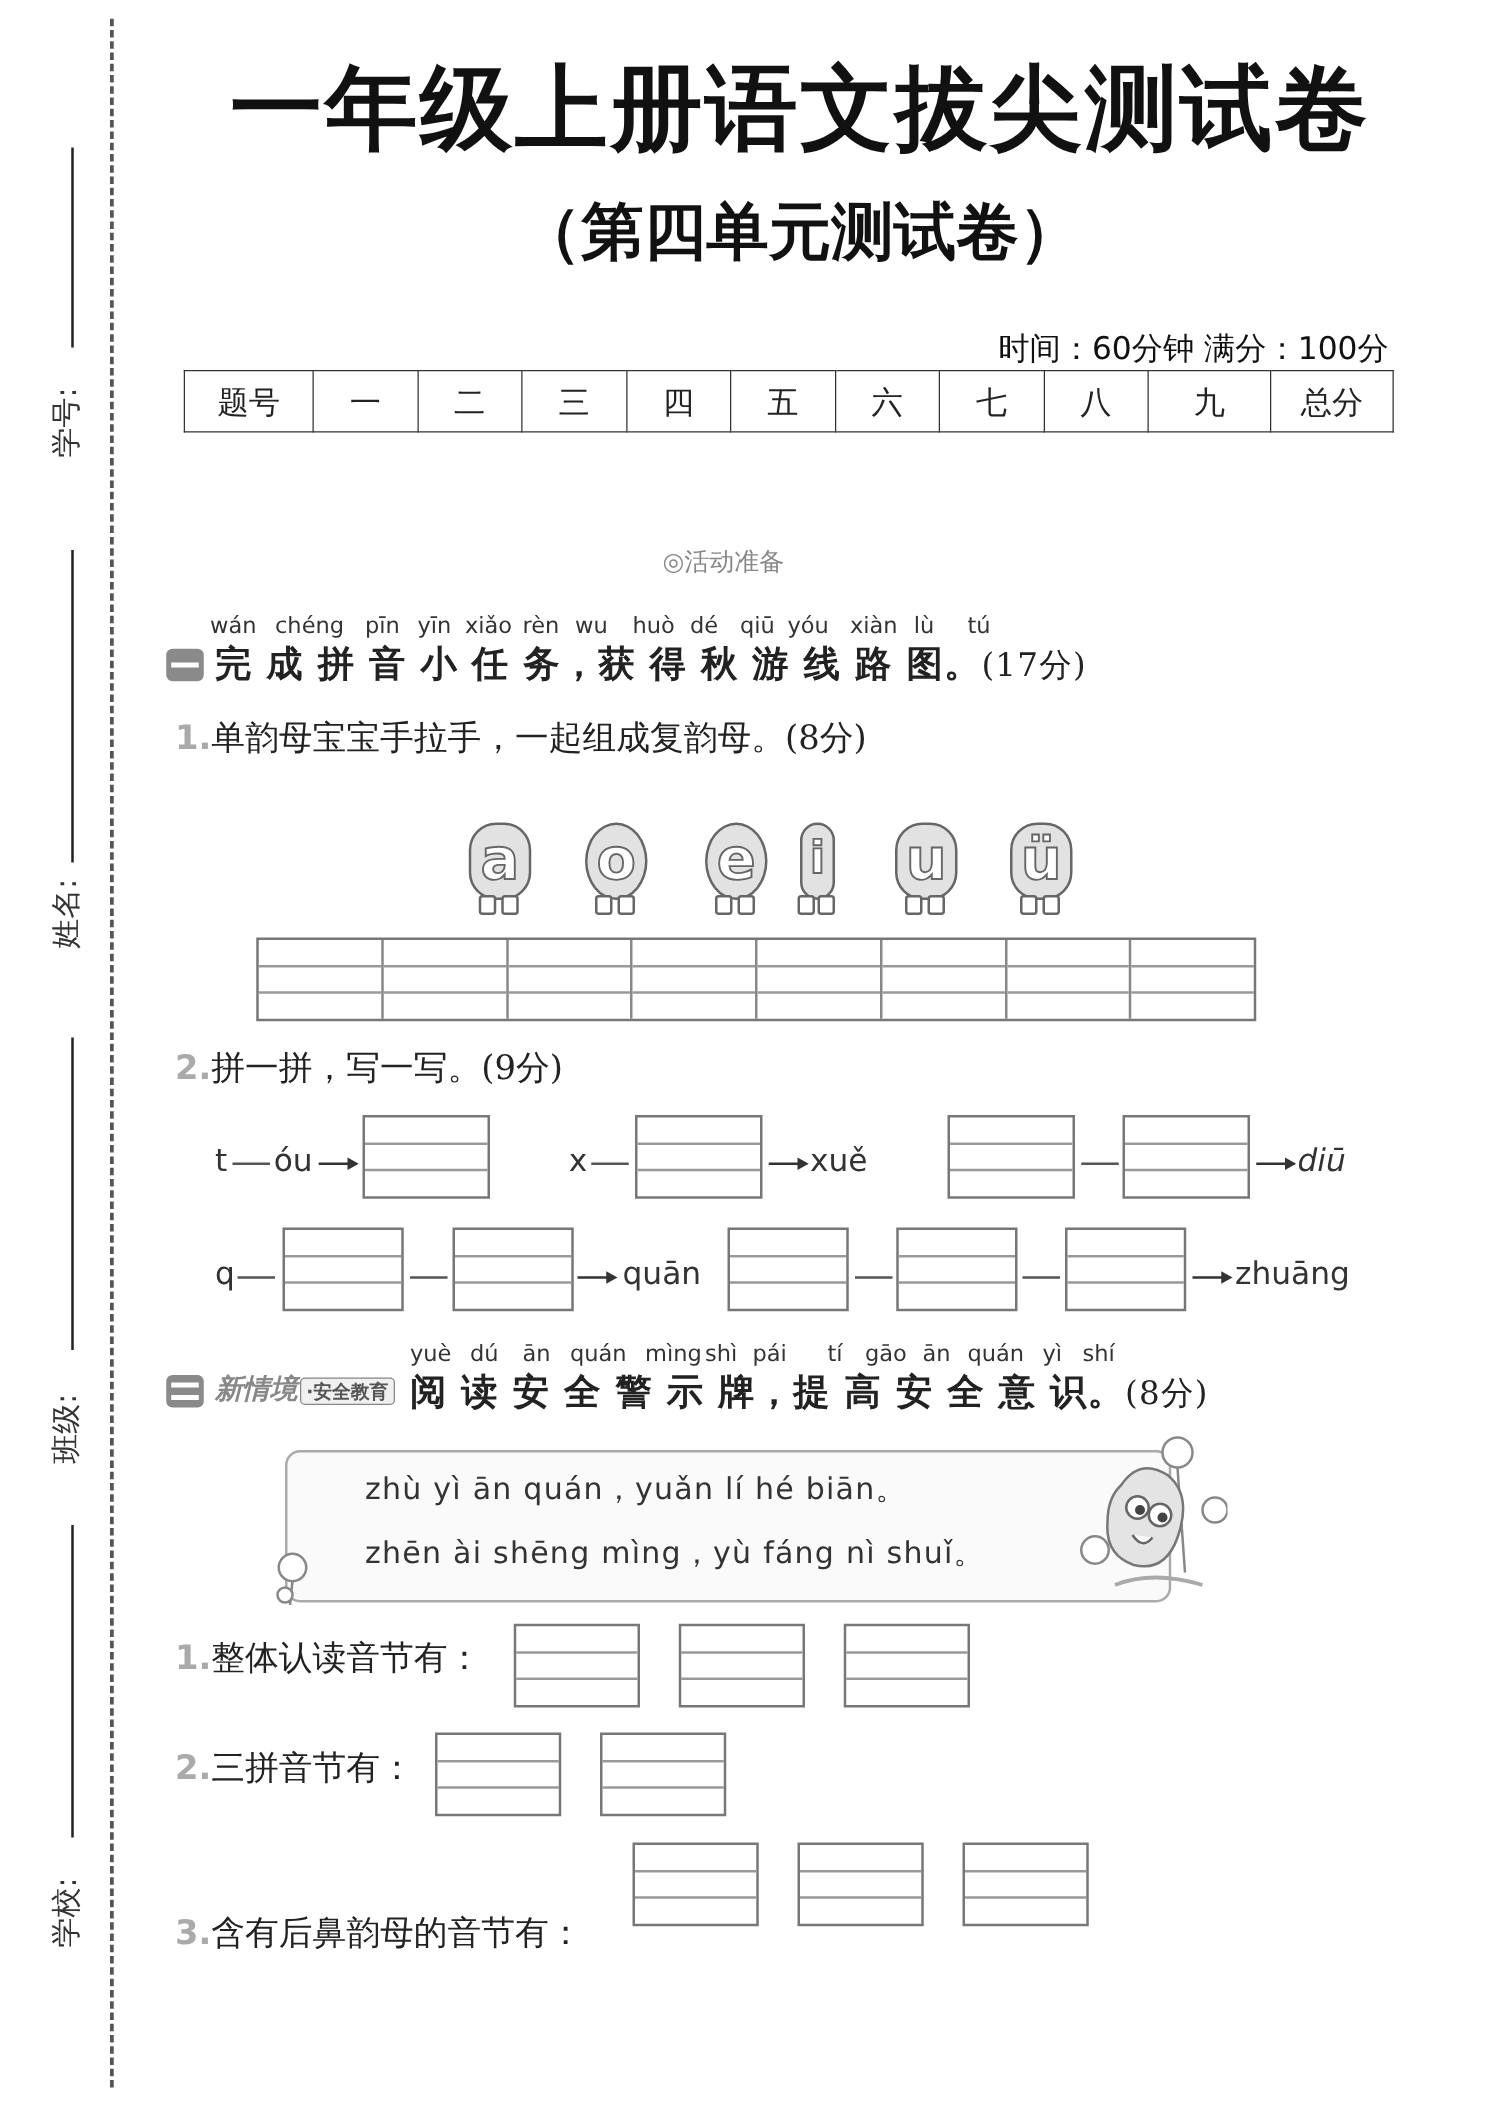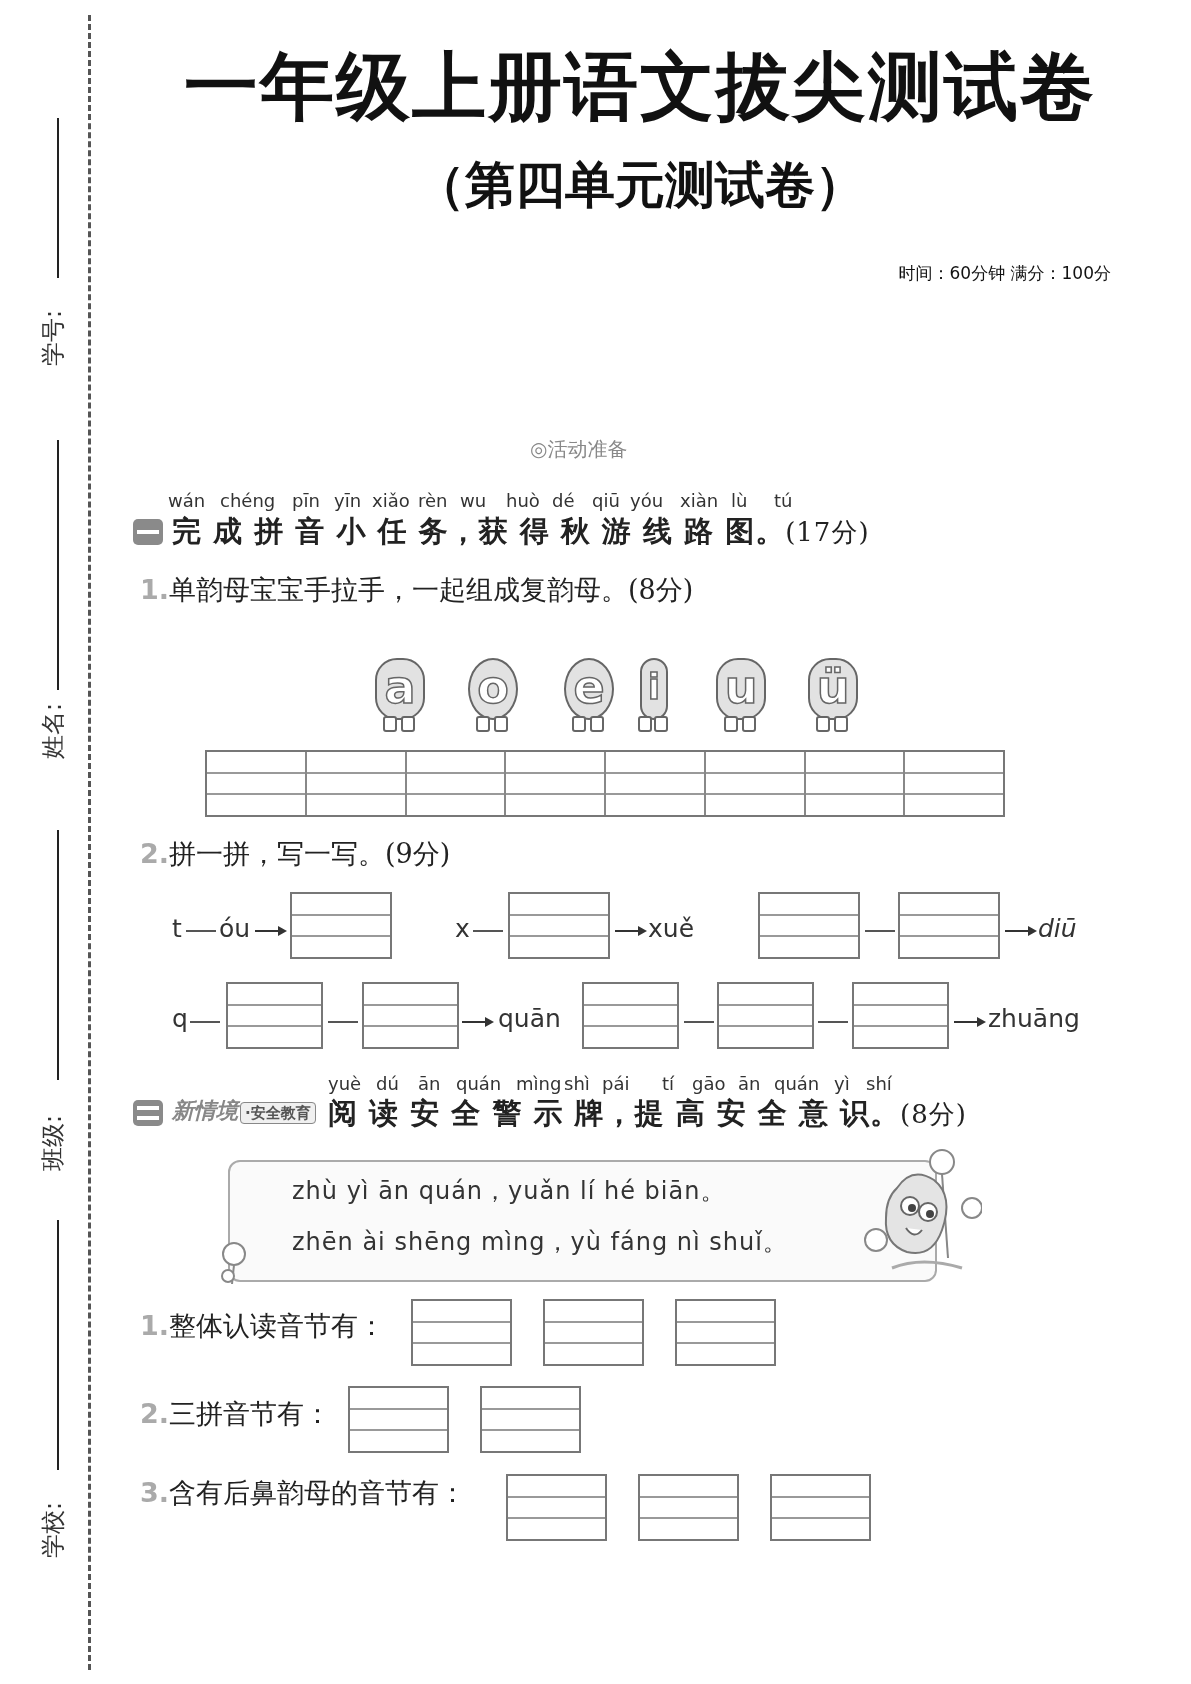--- a/index.html
+++ b/index.html
@@ -5,21 +5,21 @@
   html,body{margin:0;padding:0;background:#fff;}
   body{width:1191px;height:1684px;position:relative;overflow:hidden;font-family:"DejaVu Sans","Liberation Sans",sans-serif;color:#222;}
   .abs{position:absolute;}
   
   .dash-line{position:absolute;left:88px;top:15px;height:1655px;border-left:3px dashed #555;}
   .side-label{position:absolute;left:38px;width:30px;font-size:24px;color:#333;transform:rotate(-90deg);transform-origin:center;white-space:nowrap;text-align:center;}
   .side-rule{position:absolute;left:57px;border-left:2px solid #222;}
   
   .title{position:absolute;left:140px;top:38px;width:1000px;text-align:center;font-size:74px;font-weight:bold;letter-spacing:2px;color:#111;font-family:"DejaVu Sans",sans-serif;}
   .subtitle{position:absolute;left:140px;top:152px;width:1000px;text-align:center;font-size:50px;font-weight:bold;color:#111;}
-  .meta{position:absolute;right:80px;top:262px;font-size:17px;color:#111;}
+  .meta{position:absolute;right:80px;top:262px;font-size:25px;color:#111;}
   
   table.score{position:absolute;left:147px;top:296px;border-collapse:collapse;width:968px;}
   table.score td{border:1.5px solid #333;height:46px;text-align:center;font-size:25px;color:#222;}
   
   .activity{position:absolute;left:530px;top:436px;font-size:20px;color:#888;}
   
   .sec-icon{position:absolute;width:30px;height:26px;background:#8a8a8a;border-radius:5px;}
   .sec-icon .bar{position:absolute;left:4px;right:4px;height:4px;background:#fff;}
   .pinyin-row{position:absolute;font-size:18px;color:#333;white-space:nowrap;}
   .sec-title{position:absolute;font-size:29px;font-weight:bold;color:#222;letter-spacing:1px;white-space:nowrap;}
@@ -60,20 +60,33 @@
 <div class="side-label" style="top:1140px;">班级:</div>
 <div class="side-rule" style="top:1220px;height:250px;"></div>
 <div class="side-label" style="top:1527px;">学校:</div>
 
 <div class="title">一年级上册语文拔尖测试卷</div>
 <div class="subtitle">（第四单元测试卷）</div>
 <div class="meta">时间：60分钟  满分：100分</div>
 
 <table class="score">
   <tbody>
+      <tr>
+    <td style="width:100px;">题号</td>
+    <td>一</td>
+    <td>二</td>
+    <td>三</td>
+    <td>四</td>
+    <td>五</td>
+    <td>六</td>
+    <td>七</td>
+    <td>八</td>
+    <td style="width:95px;">九</td>
+    <td style="width:95px;">总分</td>
+  </tr>
 </tbody>
   </table>
 
 <div class="activity">◎活动准备</div>
 
 <div class="pinyin-row" style="left:168px;top:490px;word-spacing:0;">
   <span style="position:absolute;left:0">wán</span>
   <span style="position:absolute;left:52px">chéng</span>
   <span style="position:absolute;left:124px">pīn</span>
   <span style="position:absolute;left:166px">yīn</span>
@@ -299,21 +312,21 @@
 </div>
 <div class="grid4" style="left:348px;top:1386px;width:101px;height:67px;">
     <div class="l" style="top:20px"></div>
     <div class="l" style="top:41px"></div>
   </div>
 <div class="grid4" style="left:480px;top:1386px;width:101px;height:67px;">
     <div class="l" style="top:20px"></div>
     <div class="l" style="top:41px"></div>
   </div>
 
-<div class="q" style="left:140px;top:1475px;text-align:right;">
+<div class="q" style="left:140px;top:1528px;text-align:right;">
   <span class="qnum">3.</span><span>含有后鼻韵母的音节有：</span>
 </div>
 <div class="grid4" style="left:506px;top:1474px;width:101px;height:67px;">
     <div class="l" style="top:20px"></div>
     <div class="l" style="top:41px"></div>
   </div>
 <div class="grid4" style="left:638px;top:1474px;width:101px;height:67px;">
     <div class="l" style="top:20px"></div>
     <div class="l" style="top:41px"></div>
   </div>

